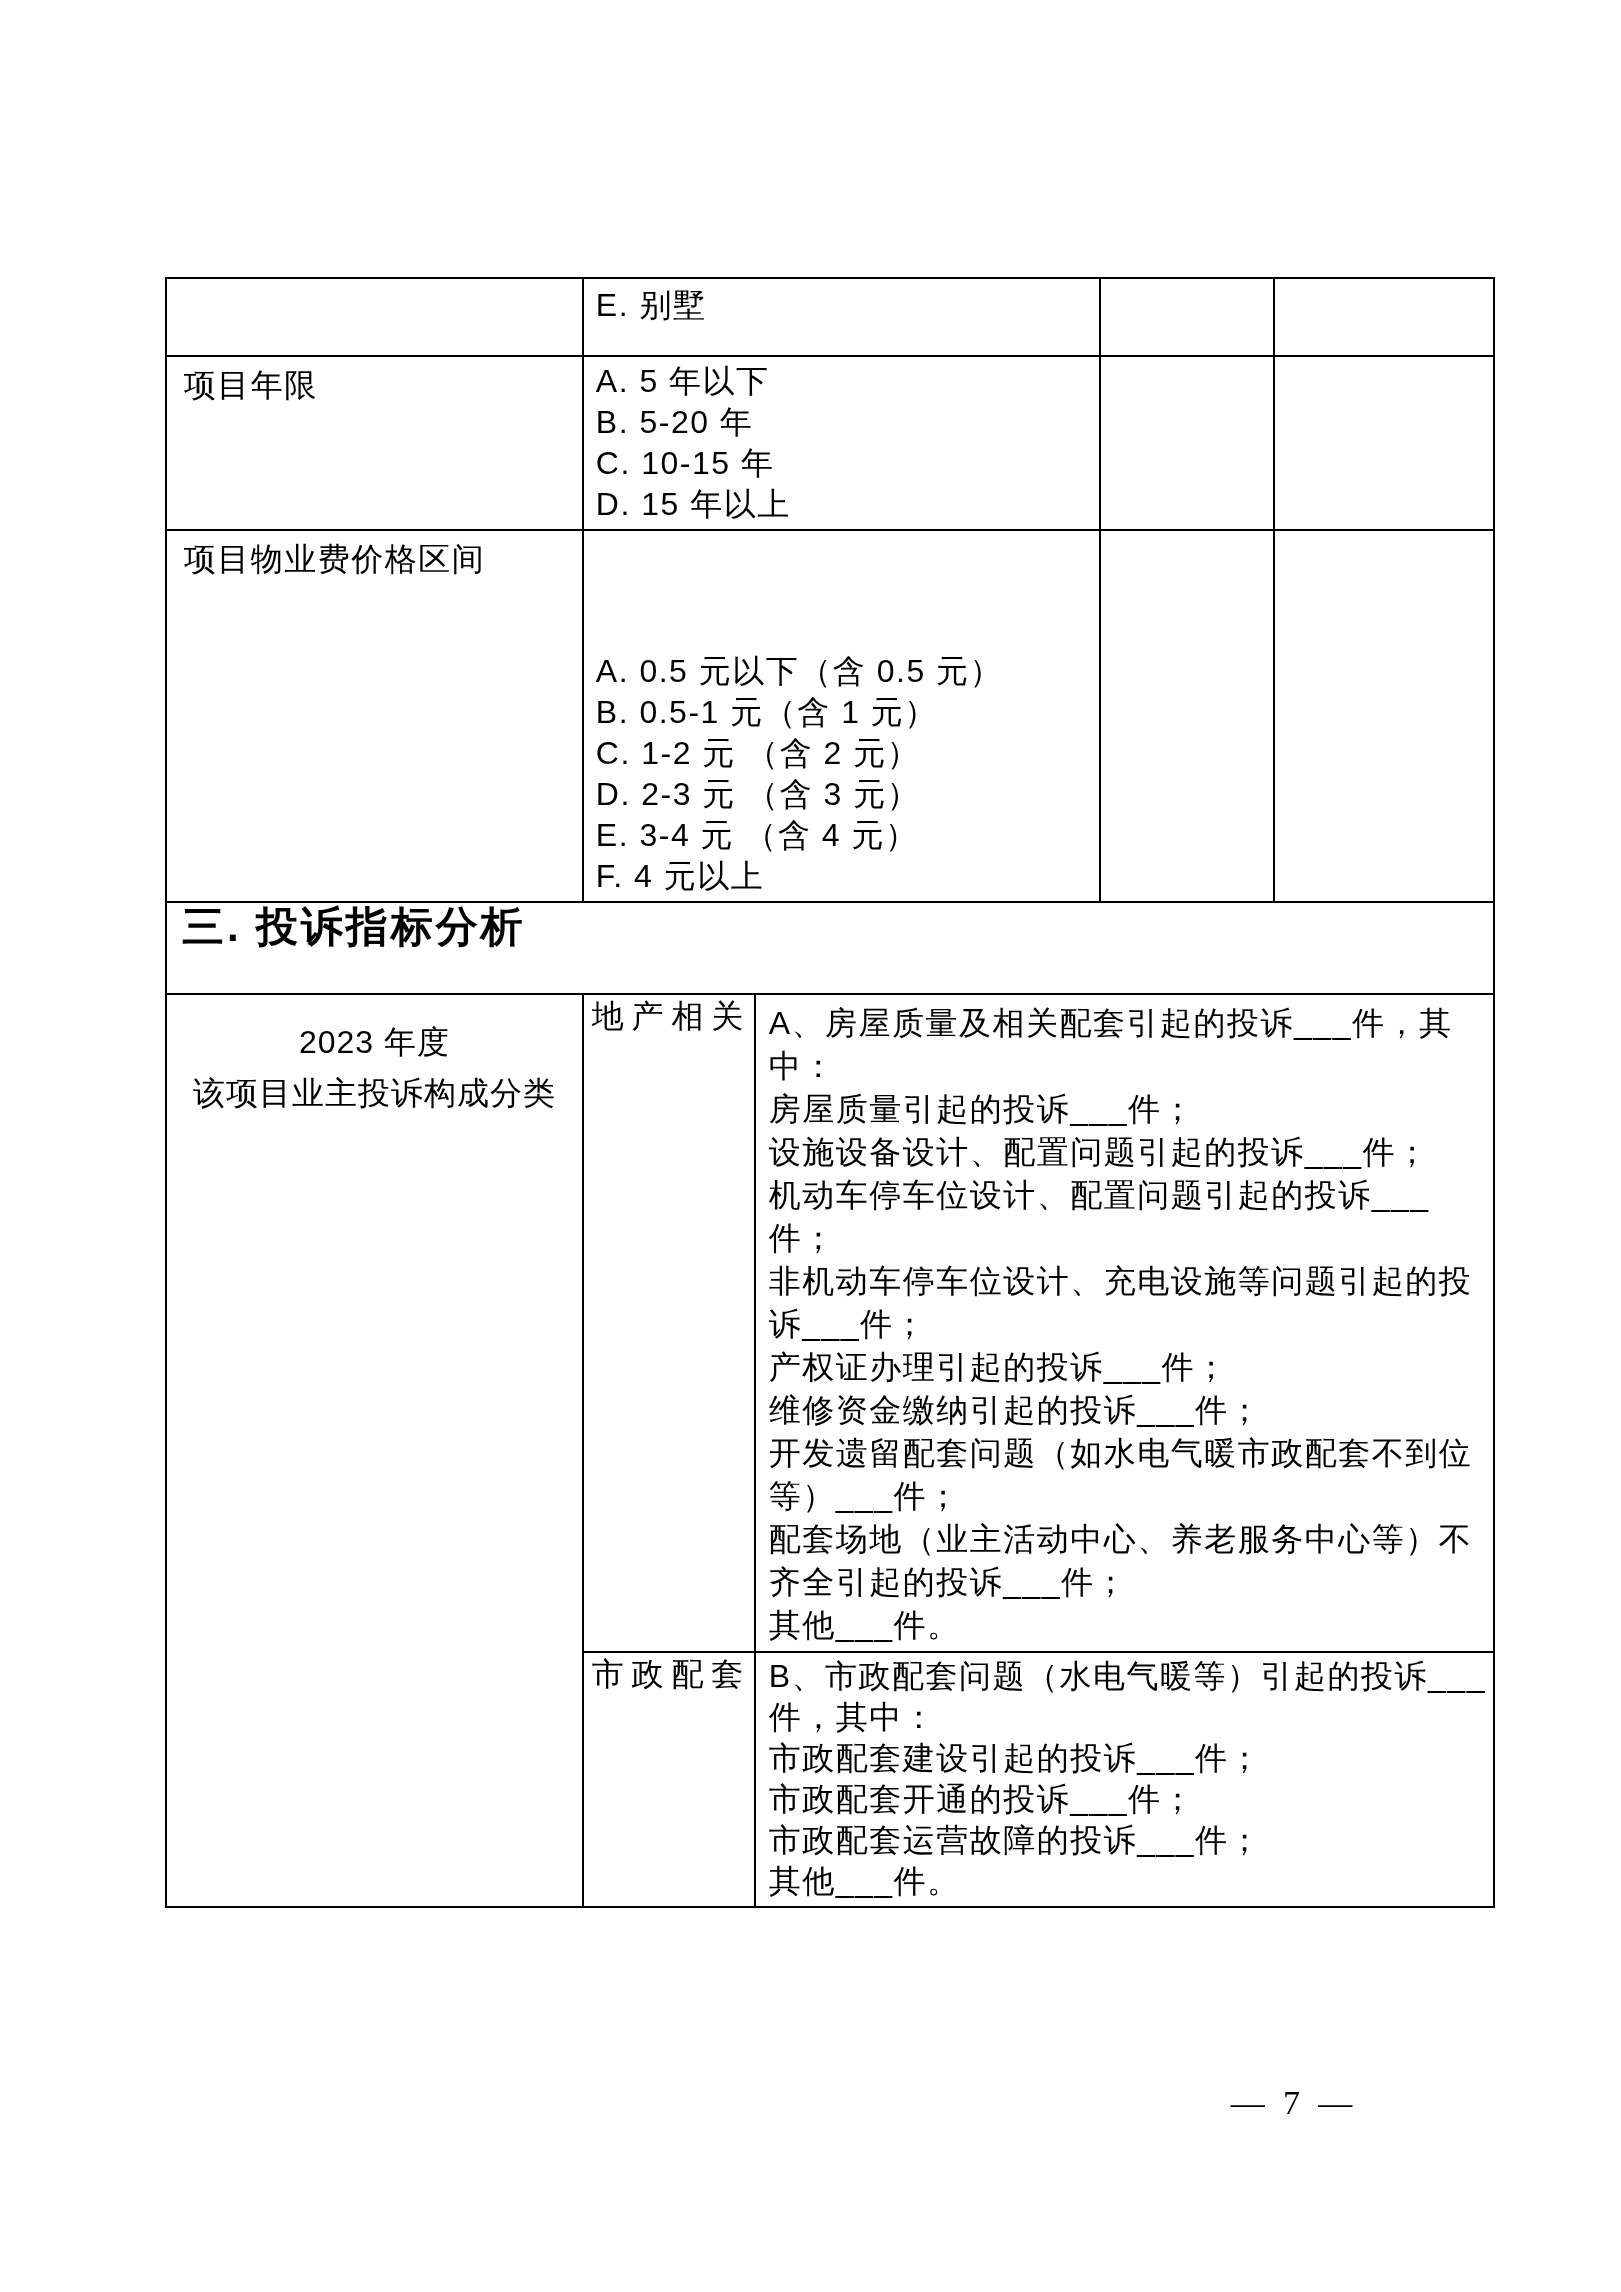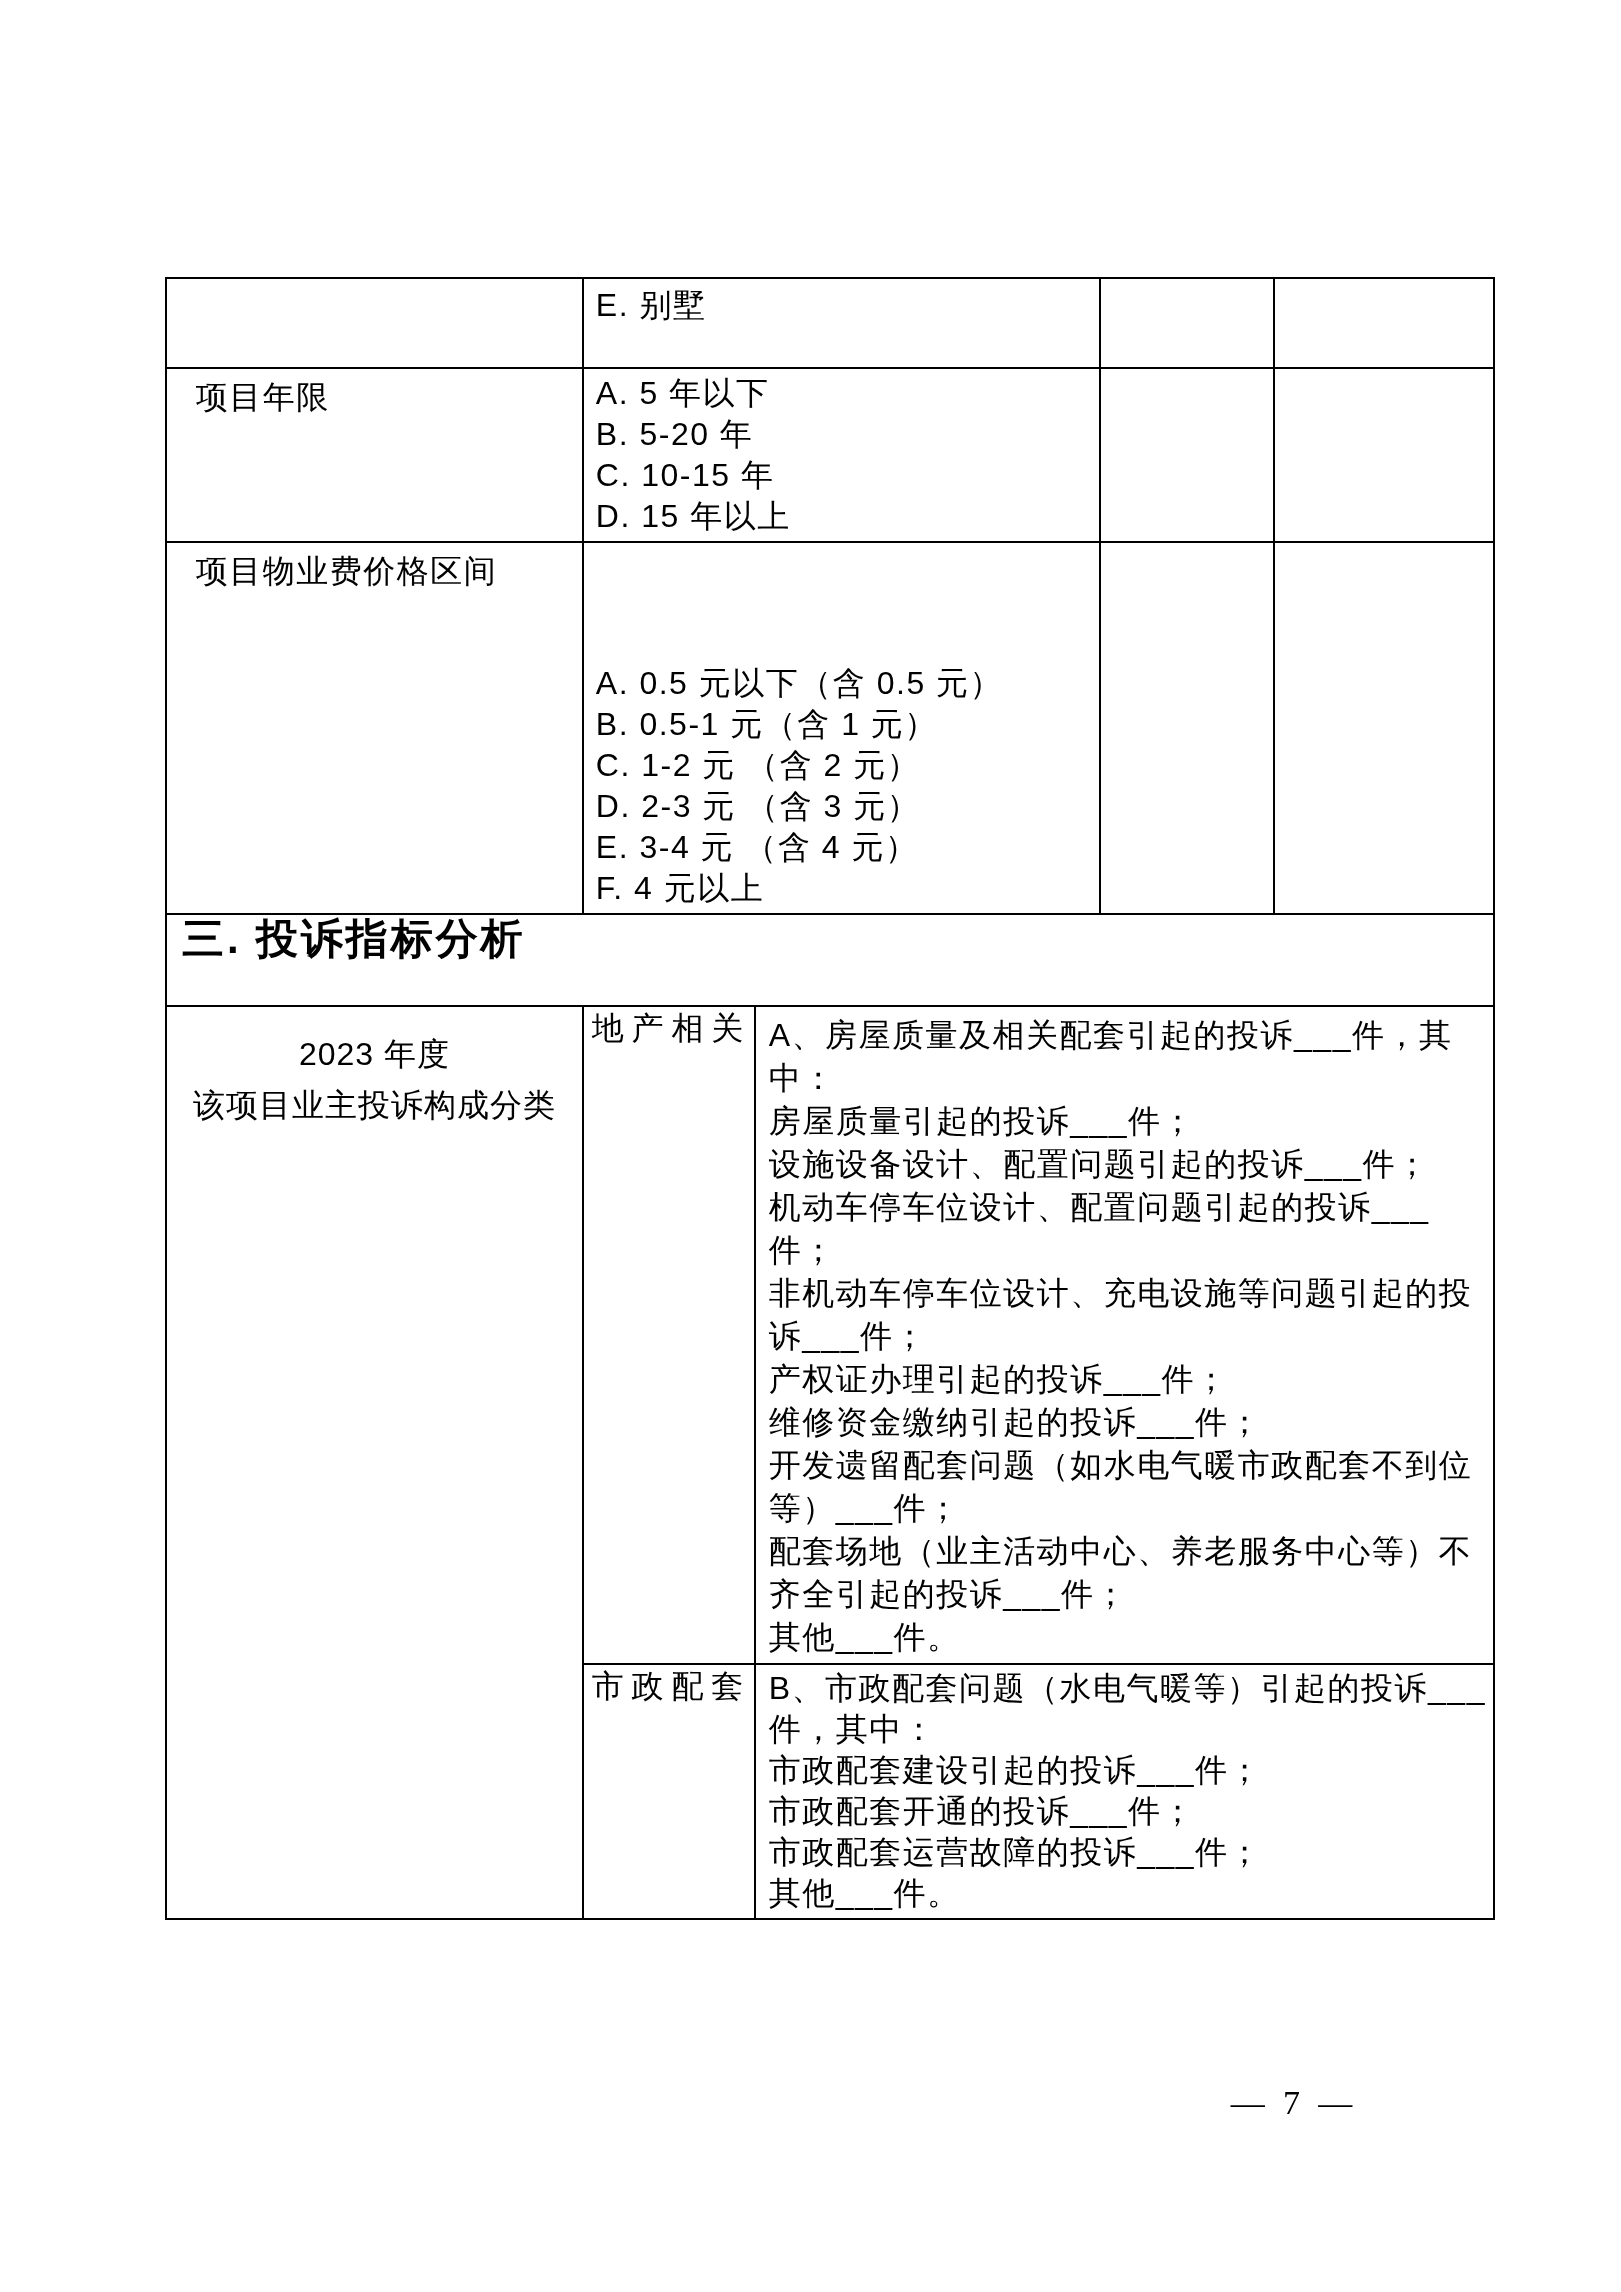--- a/index.html
+++ b/index.html
@@ -25,33 +25,32 @@
     table-layout: fixed;
   }
   table.doc-table td {
     border: 2.9px solid #000000;
     vertical-align: top;
     padding: 0;
     box-sizing: border-box;
     font-size: 32px;
     letter-spacing: 1.5px;
   }
-  tr.r1 > td { height: 90px; }
+  tr.r1 > td { height: 78px; }
   tr.r2 > td { height: 172px; }
   tr.r3 > td { height: 356px; border-radius: 6px; }
   tr.rtitle > td { height: 92px; }
   tr.rA > td { height: 569px; }
   tr.rB > td { height: 250px; }
 
   .ml { white-space: pre-line; }
 
   .label-pad {
     padding: 7.8px 9.8px 5.9px 16.7px;
     line-height: 41px;
-    margin-left: 12px;
   }
   td.v-mid { vertical-align: middle; }
 
   .opt-block {
     padding: 5.9px 7.8px 3.9px 11.8px;
     line-height: 41px;
   }
   .opt-block.r2o { padding-top: 3.9px; }
   .opt-block.r3o { margin-top: 120px; padding-top: 0; }
 

